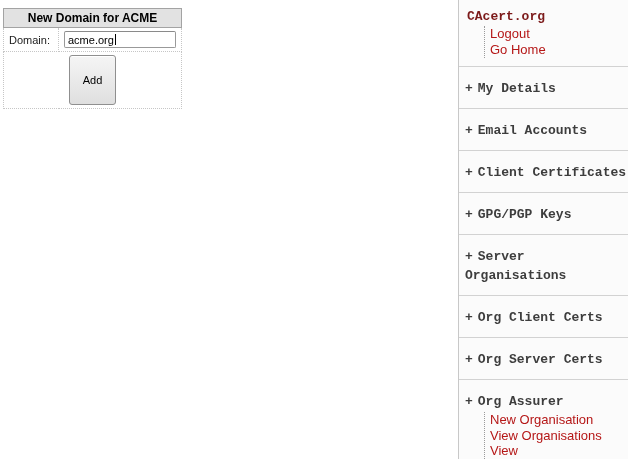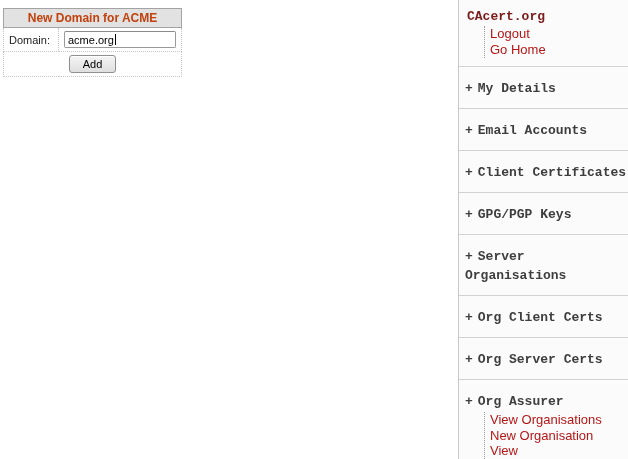--- a/index.html
+++ b/index.html
@@ -6,38 +6,38 @@
   body{
     width:628px;height:459px;overflow:hidden;position:relative;
     font-family:"Liberation Sans",sans-serif;color:#000;
   }
   
   .main{position:absolute;left:3px;top:8px;}
   table.form-table{border-collapse:collapse;background:#fff;}
   table.form-table th{
     background:#e2e2e2;border:1px solid #a3a3a3;
     font-size:12px;font-weight:bold;text-align:center;
-    padding:2px 10px;color:#c2410c;
+    padding:2px 10px;color:#000000;
   }
   table.form-table td{
     border:1px dotted #c6c6c6;font-size:11px;padding:3px 5px;
     vertical-align:middle;
   }
   td.label-cell{width:44px;color:#1a1a1a;margin-top:15px;}
   .text-input{
     display:inline-flex;align-items:center;
     width:104px;height:15px;background:#fff;
     border:1px solid #999;border-top-color:#8a8a8a;border-radius:2px;
     font-size:11px;padding:0 3px;white-space:nowrap;overflow:hidden;
   }
   .caret{display:inline-block;width:1px;height:11px;background:#000;margin-left:1px;}
   td.button-cell{text-align:center;padding:5px 4px 6px 4px;}
   .add-btn{
     font-family:"Liberation Sans",sans-serif;font-size:11px;color:#000;
-    padding:2px 13px;border:1px solid #8f8f8f;border-radius:3px;
+    padding:18px 13px;border:1px solid #8f8f8f;border-radius:3px;
     background:linear-gradient(#f5f5f5,#dfdfdf);
     box-shadow:inset 0 1px 0 #fff;cursor:pointer;
   }
   
   .sidebar{
     position:absolute;left:458px;top:0;width:170px;height:459px;
     border-left:1px solid #c8c8c8;background:#fbfbfb;box-sizing:border-box;
   }
   .menu-home{padding:9px 0 8px 8px;}
   .home-title{font-size:13px;font-weight:bold;color:#7c1a1a;line-height:16px;font-family:Liberation Mono, monospace;}
@@ -118,19 +118,19 @@
     <span class="section-title"><span class="expander">+</span><span>Org Client Certs</span></span>
   </div>
 
   <div class="menu-section">
     <span class="section-title"><span class="expander">+</span><span>Org Server Certs</span></span>
   </div>
 
   <div class="menu-section">
     <span class="section-title"><span class="expander">+</span><span>Org Assurer</span></span>
     <div class="submenu">
+      <a class="menu-link">New Organisation</a>
       <a class="menu-link">View Organisations</a>
-      <a class="menu-link">New Organisation</a>
       <a class="menu-link">View</a>
     </div>
   </div>
 
 </div>
 
 </body></html>

